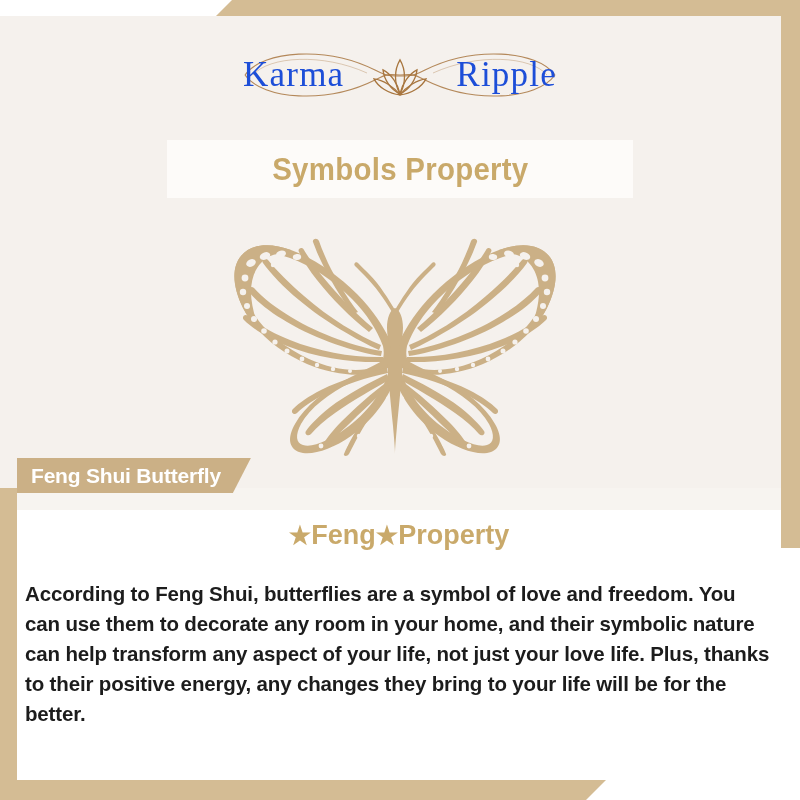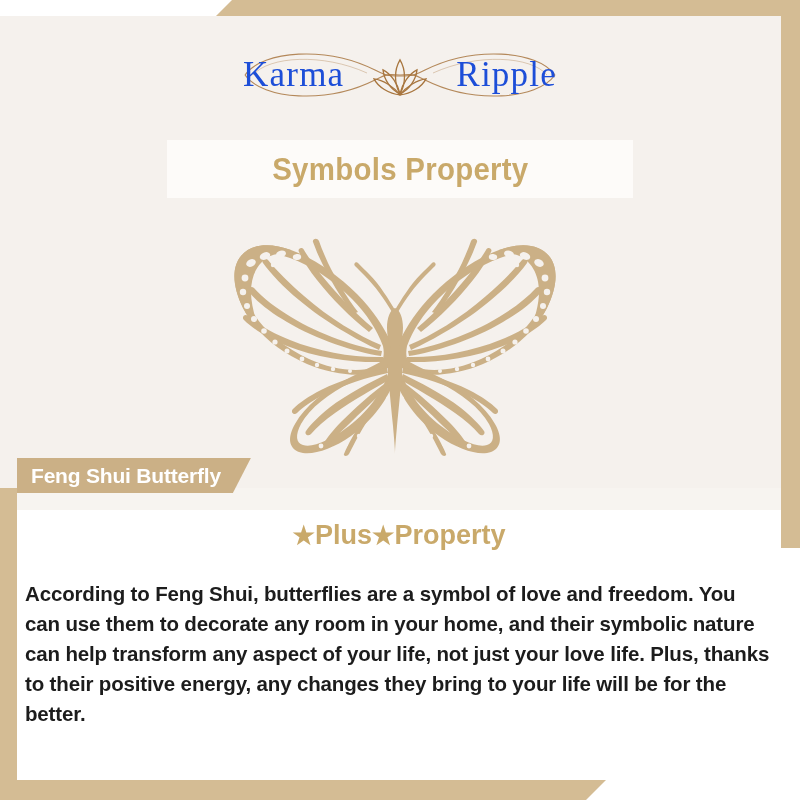--- a/index.html
+++ b/index.html
@@ -455,17 +455,17 @@
         <circle cx="195" cy="168" r="1.8"></circle>
       </g>
     </svg>
   </div>
 
   <div class="banner">
     <span class="banner-text">Feng Shui Butterfly</span>
   </div>
 
   <div class="content">
-    <div class="tagline"><span class="star">★</span><span>Plus</span><span class="star">★</span><span>Property</span></div>
+    <div class="tagline"><span class="star">★</span><span>Feng</span><span class="star">★</span><span>Property</span></div>
     <div class="body-text">According to Feng Shui, butterflies are a symbol of love and freedom. You can use them to decorate any room in your home, and their symbolic nature can help transform any aspect of your life, not just your love life. Plus, thanks to their positive energy, any changes they bring to your life will be for the better.</div>
   </div>
 
 </div>
 
 </body></html>

